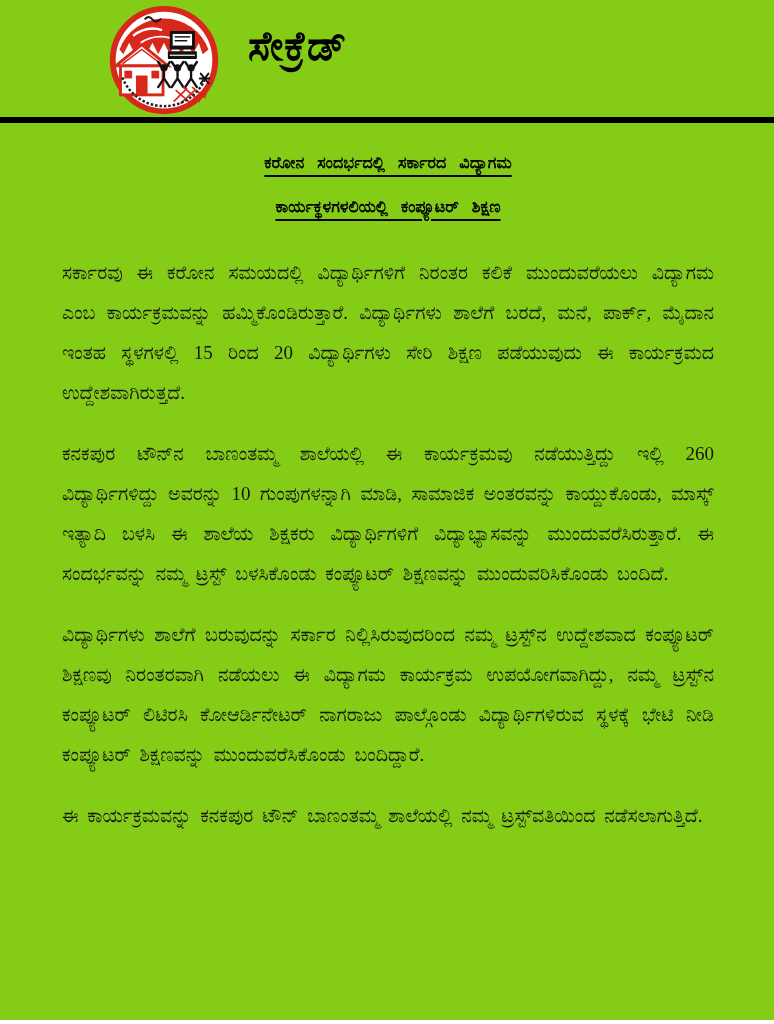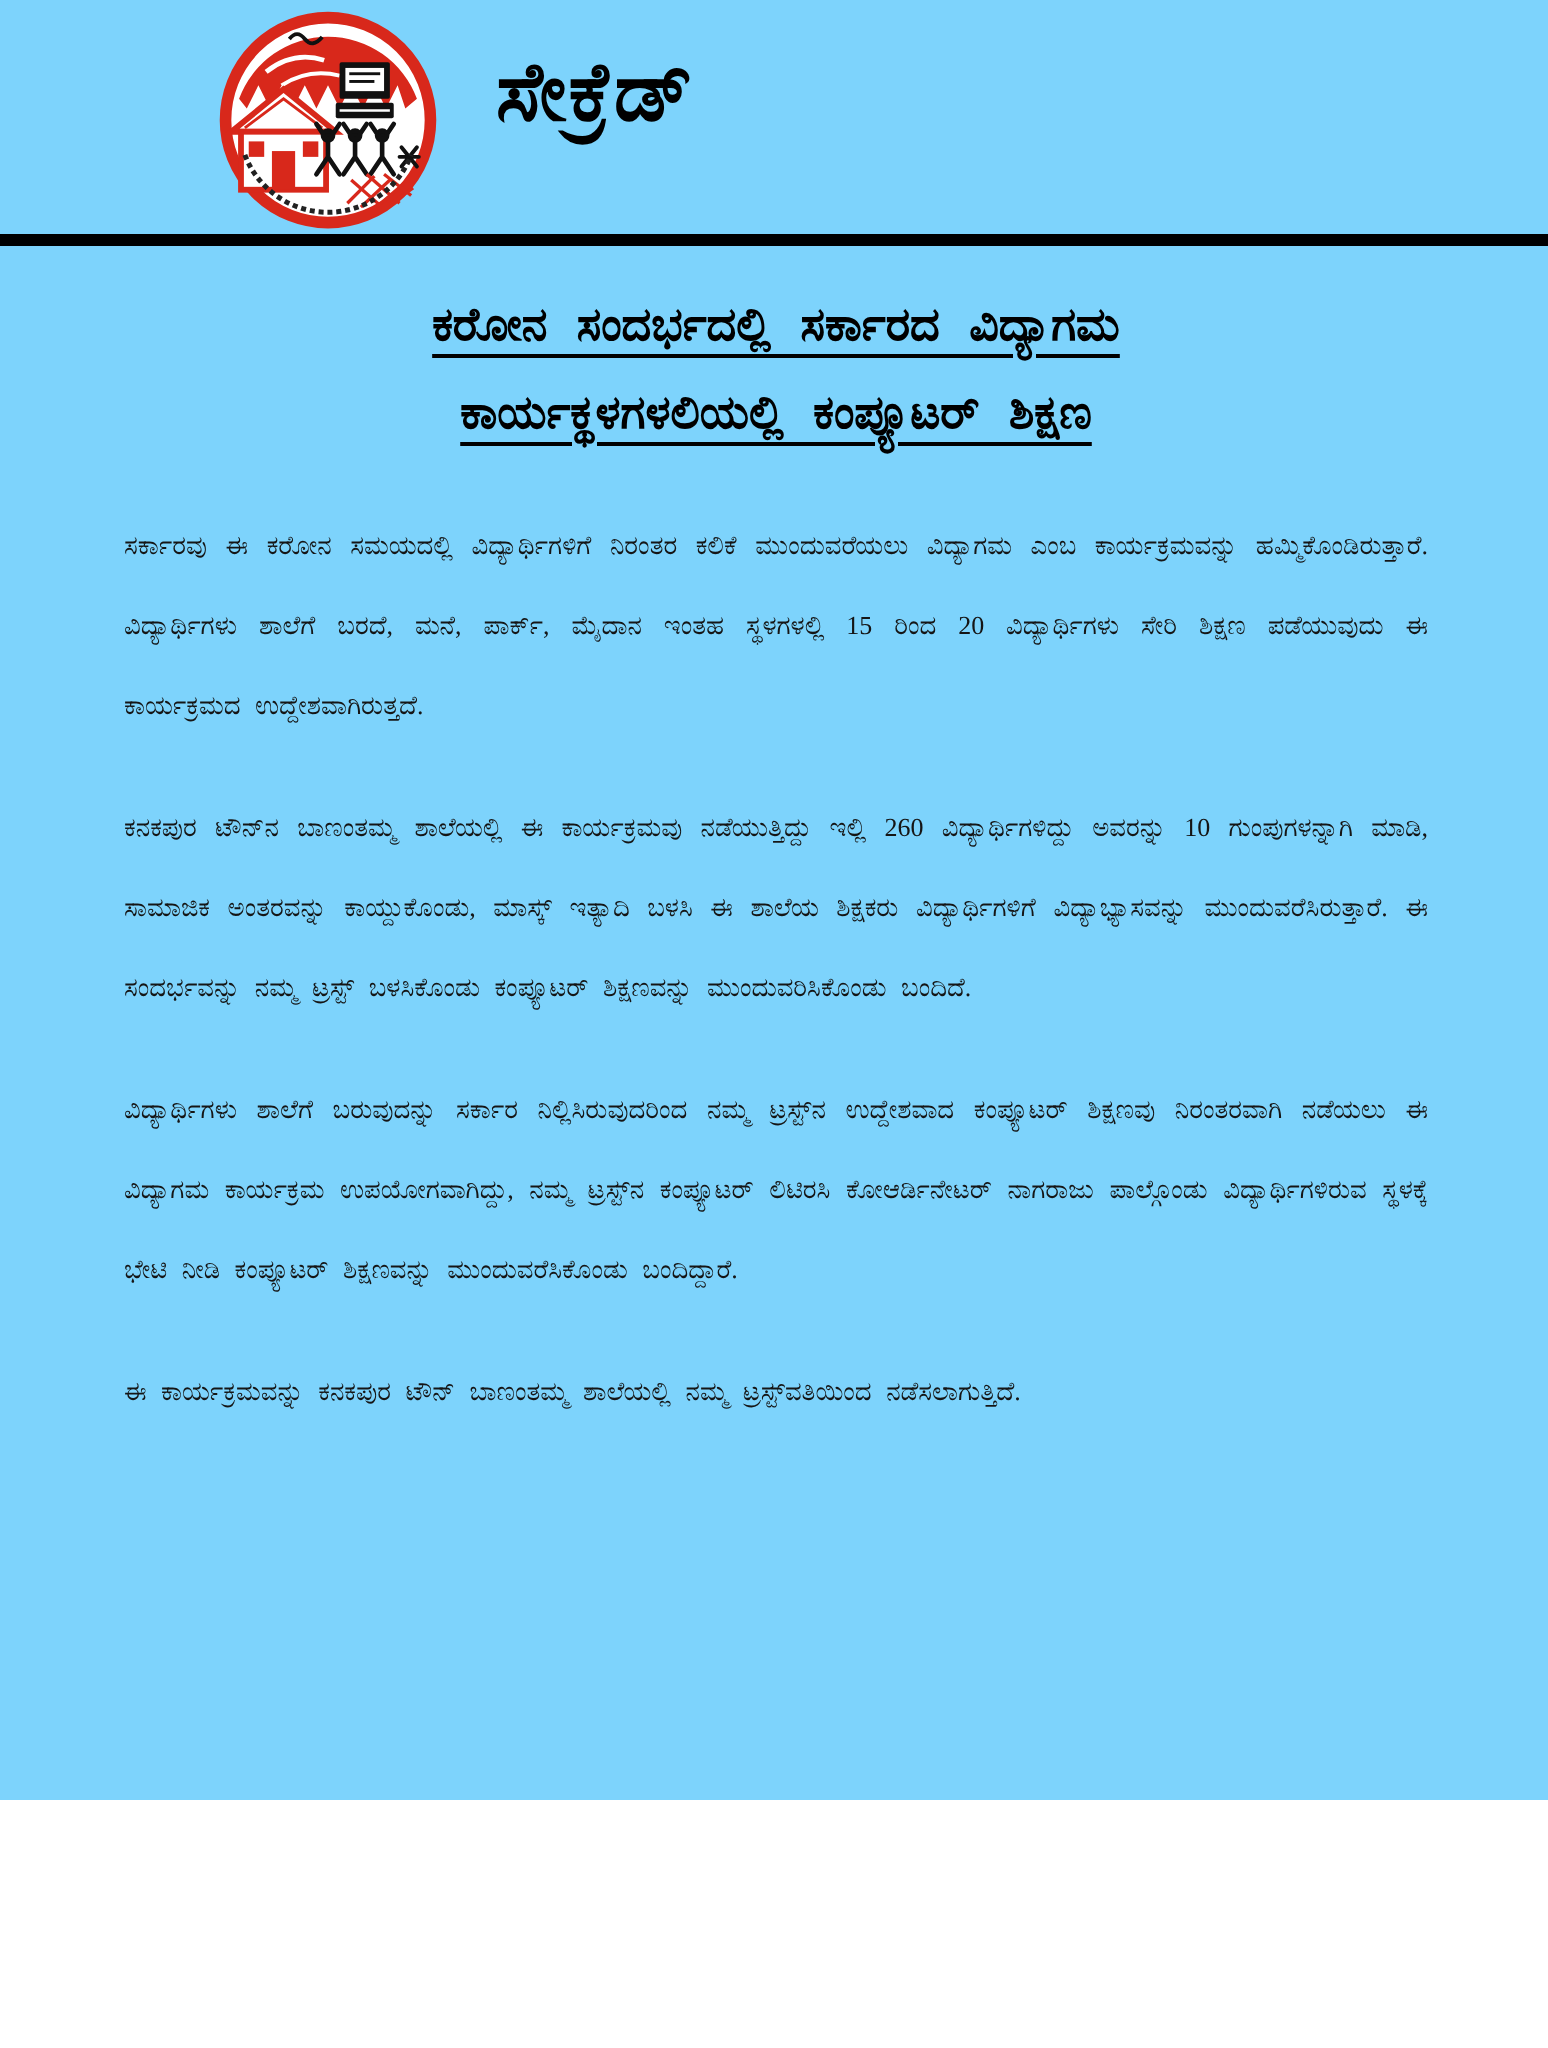--- a/index.html
+++ b/index.html
@@ -8,22 +8,22 @@
     width: 774px;
     height: 1024px;
     background: #ffffff;
     font-family: "Liberation Serif", "DejaVu Serif", serif;
     color: #111111;
     overflow: hidden;
   }
   .page {
     position: relative;
     width: 774px;
-    height: 900px;
-    background: #7dd3fc;
+    height: 1020px;
+    background: #84cc16;
   }
   
   .letterhead {
     position: relative;
     height: 117px;
   }
   .logo {
     position: absolute;
     left: 106px;
     top: 4px;
@@ -49,35 +49,35 @@
     height: 6px;
     background: #000000;
   }
   
   .doc-body {
     padding: 12px 60px 0 62px;
   }
   .doc-title {
     margin: 6px 0 24px 0;
     text-align: center;
-    font-size: 23px;
+    font-size: 16px;
     font-weight: 700;
     line-height: 44px;
     color: #000000;
   }
   .doc-title .tline {
     text-decoration: underline;
     text-decoration-thickness: 2px;
     text-underline-offset: 7px;
     word-spacing: 9px;
   }
   .doc-title .trow { display: block; }
   .doc-body p {
     margin: 0 0 21px 0;
-    font-size: 13px;
+    font-size: 19px;
     line-height: 40px;
     text-align: justify;
     word-spacing: 4px;
     color: #151515;
   }
   .doc-body p:last-child { margin-bottom: 0; }
 </style>
 </head>
 <body>
 

